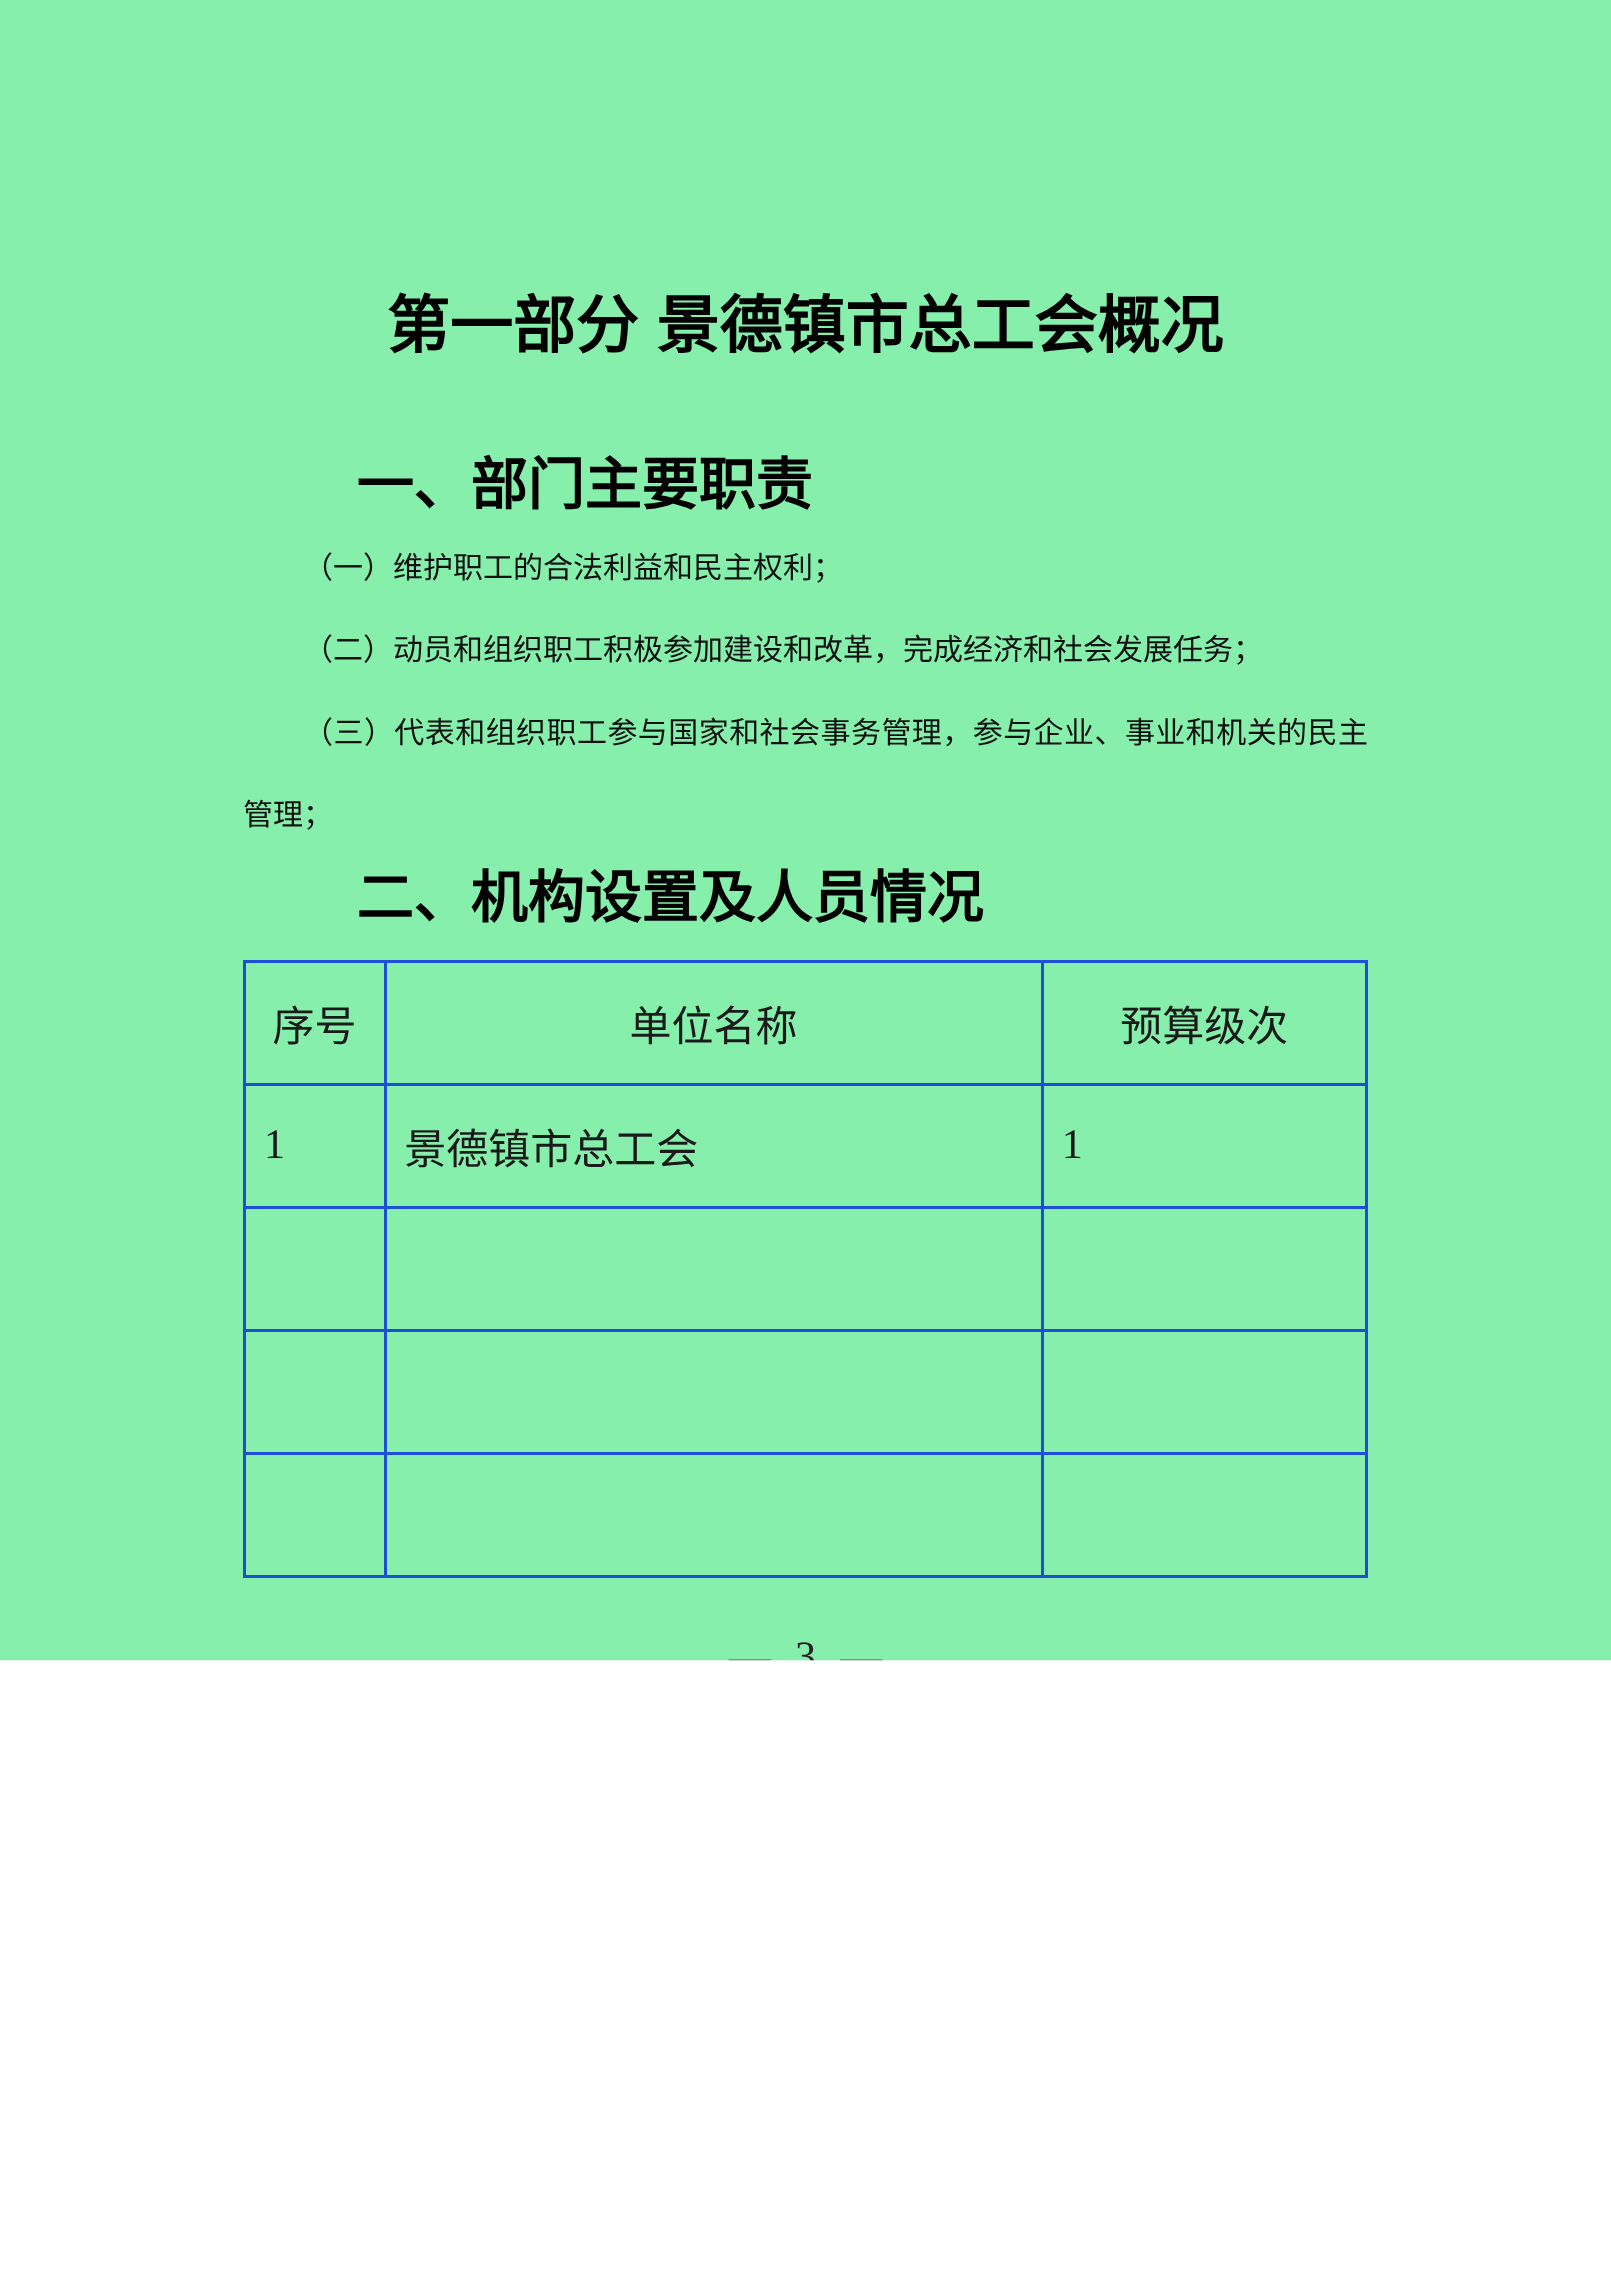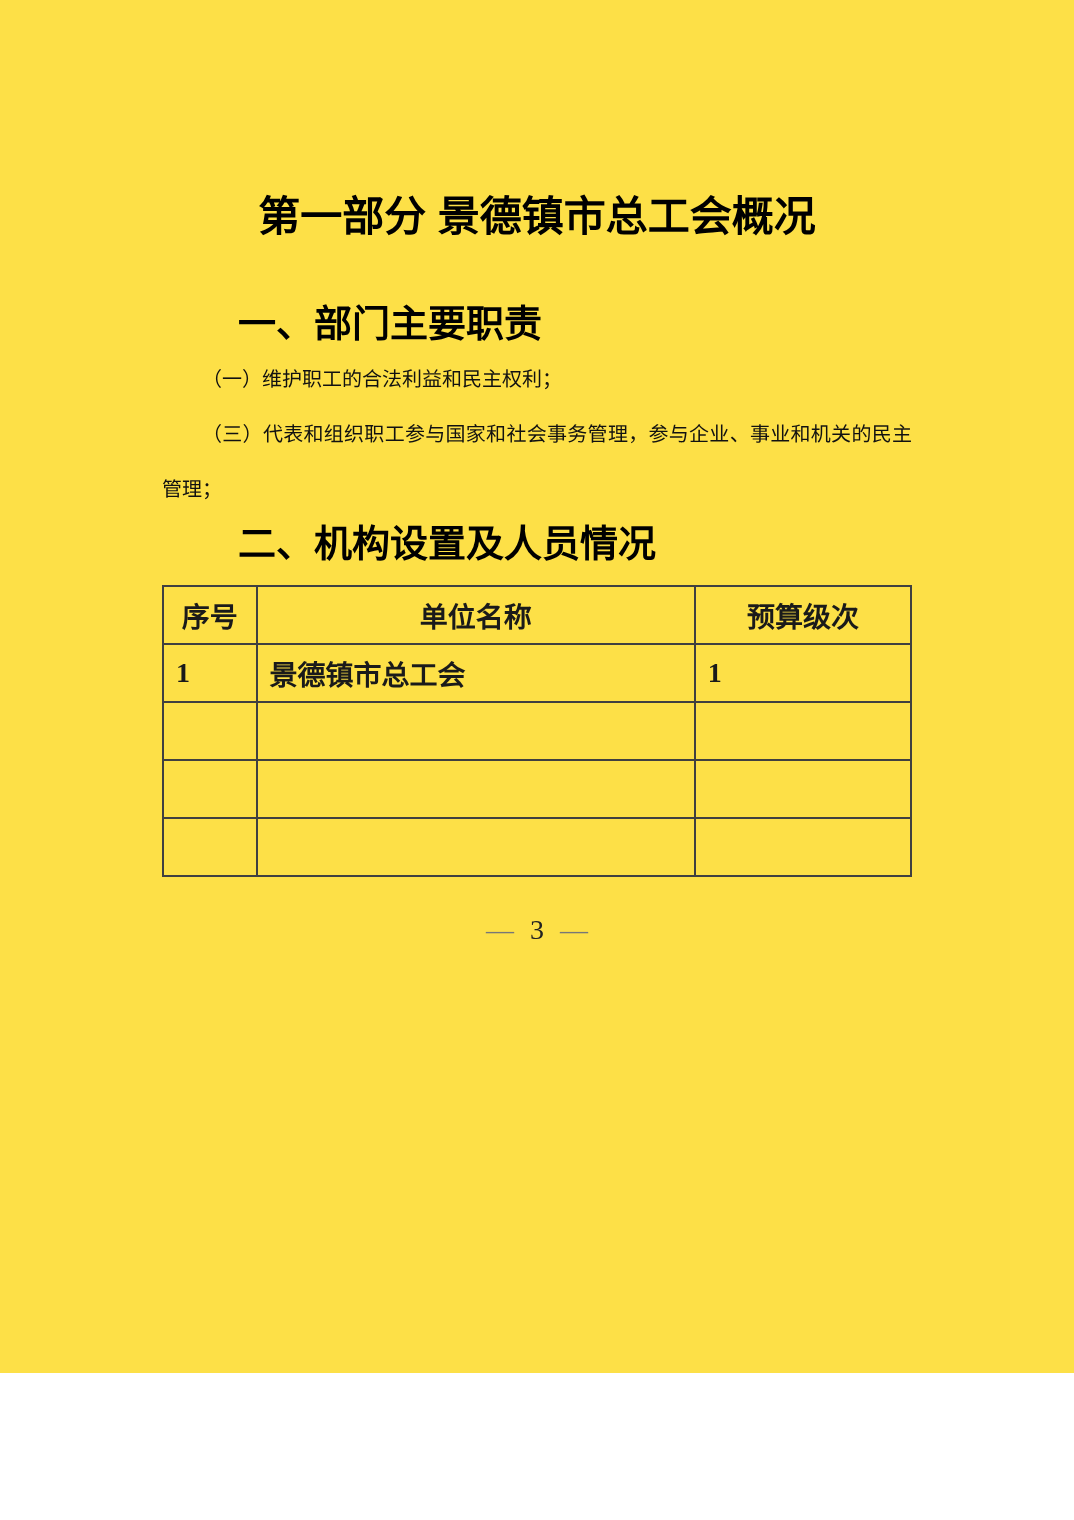--- a/index.html
+++ b/index.html
@@ -1,21 +1,21 @@
 <!DOCTYPE html>
 <html lang="zh-CN"><head>
 <meta charset="utf-8">
 <style>
   html, body { margin: 0; padding: 0; background: #ffffff; }
   .page {
     position: relative;
     width: 1074px;
-    height: 1373px;
+    height: 1107px;
     margin: 0 auto;
-    background: #fde047;
+    background: #86efac;
     box-sizing: border-box;
     padding: 0 162px;
     overflow: hidden;
     font-family: "Liberation Serif", serif;
     color: #1a1a1a;
   }
   .doc-title {
     margin: 192px 0 0 0;
     text-align: center;
     font-family: "Liberation Sans", sans-serif;
@@ -44,24 +44,24 @@
     color: #111111;
   }
   .units-table {
     width: 100%;
     border-collapse: collapse;
     margin-top: 13px;
     table-layout: fixed;
     font-size: 28px;
   }
   .units-table th, .units-table td {
-    border: 2px solid #404040;
-    font-weight: bold;
+    border: 2px solid #1d4ed8;
+    font-weight: normal;
     height: 56px;
-    padding: 0 12px;
+    padding: 12px 12px;
     vertical-align: middle;
     overflow: hidden;
     white-space: nowrap;
   }
   .units-table th { text-align: center; }
   .units-table td { text-align: left; }
   .closing-para { margin: 0; }
   .closing-para.after-table { margin-top: 2px; }
   .page-footer {
     margin-top: 35px;
@@ -74,20 +74,21 @@
 </style>
 </head>
 <body>
 
 <div class="page">
 
   <h1 class="doc-title">第一部分 景德镇市总工会概况</h1>
 
   <h2 class="section-heading first">一、部门主要职责</h2>
   <p class="body-para">（一）维护职工的合法利益和民主权利；</p>
+  <p class="body-para">（二）动员和组织职工积极参加建设和改革，完成经济和社会发展任务；</p>
   <p class="body-para">（三）代表和组织职工参与国家和社会事务管理，参与企业、事业和机关的民主管理；</p>
 
   <h2 class="section-heading">二、机构设置及人员情况</h2>
 
   <table class="units-table">
     <colgroup>
       <col style="width:12.5%">
       <col style="width:58.6%">
       <col style="width:28.9%">
     </colgroup>

